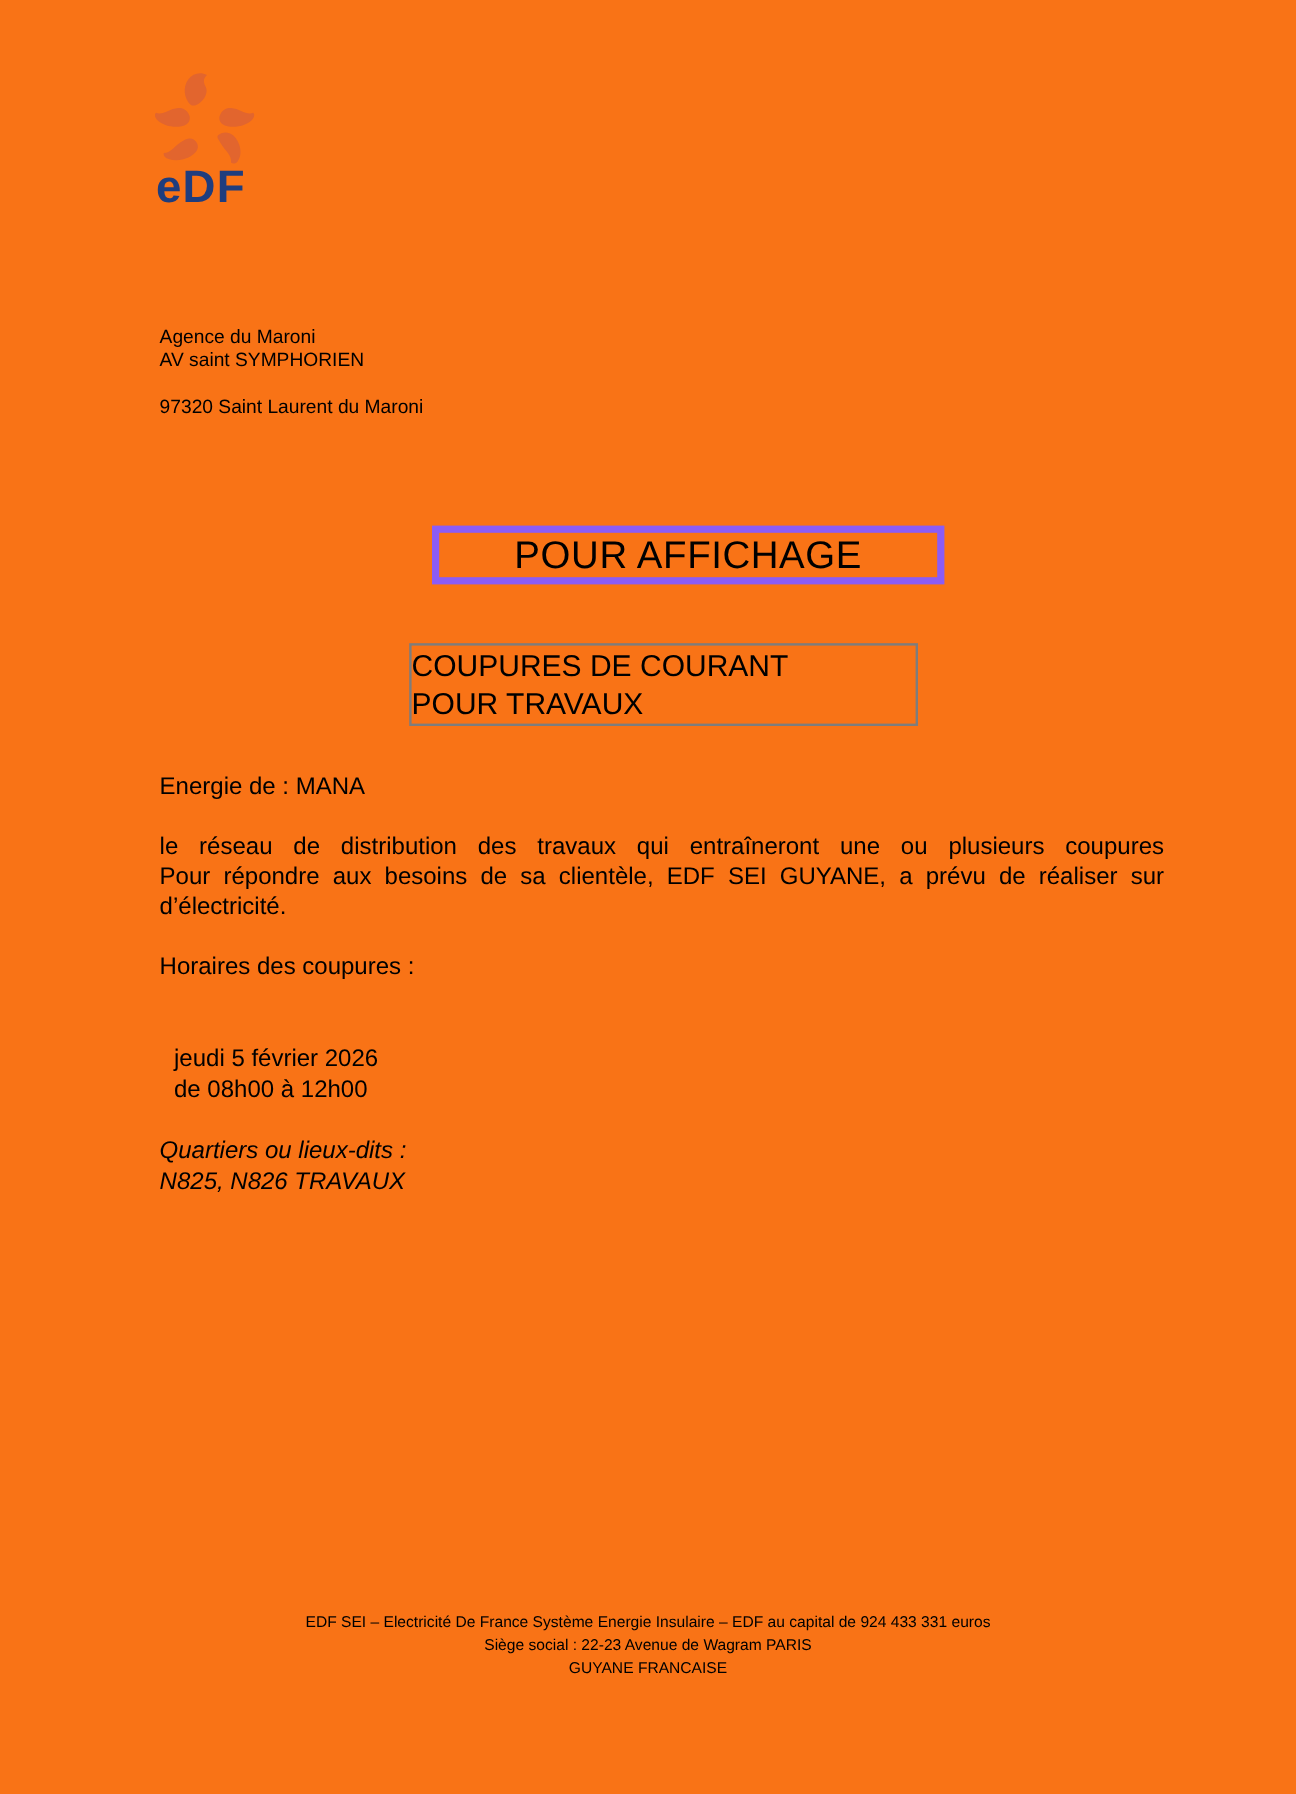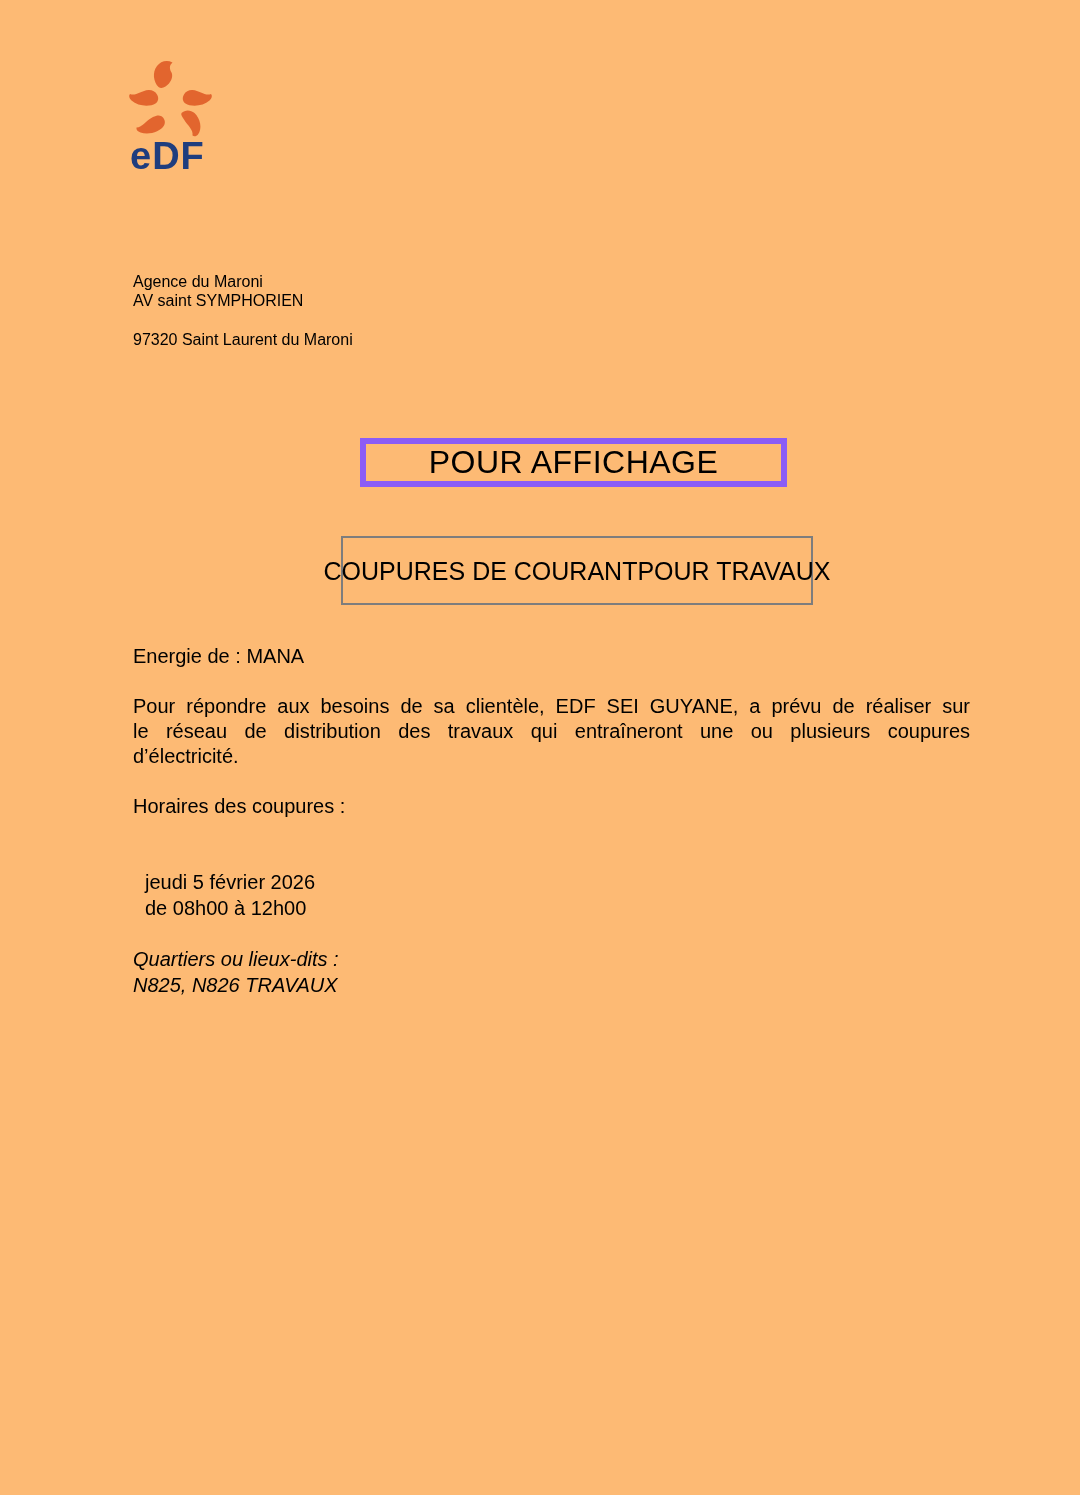--- a/index.html
+++ b/index.html
@@ -7,21 +7,21 @@
     margin: 0;
     padding: 0;
     background: #ffffff;
     font-family: "Liberation Sans", "DejaVu Sans", sans-serif;
     color: #000000;
   }
   .page {
     position: relative;
     width: 1080px;
     height: 1495px;
-    background: #fdba74;
+    background: #f97316;
     overflow: hidden;
   }
   .abs { position: absolute; }
 
   
   .logo { left: 128px; top: 57px; width: 120px; }
   .logo svg { display: block; }
   .logo .wordmark {
     font-size: 38px;
     font-weight: 700;
@@ -50,26 +50,26 @@
     align-items: center;
     justify-content: center;
     font-size: 32px;
     letter-spacing: 0.5px;
     white-space: nowrap;
   }
 
   
   .subbanner {
     left: 341px; top: 536px;
-    width: 472px; height: 69px;
+    width: 424px; height: 69px;
     border: 2px solid #7d7d7d;
     box-sizing: border-box;
     display: flex;
-    flex-direction: row;
-    align-items: center;
+    flex-direction: column;
+    align-items: flex-start;
     justify-content: center;
     font-size: 25px;
     line-height: 32px;
     text-align: center;
     white-space: nowrap;
   }
 
   .body-text { font-size: 20px; line-height: 26px; }
 
   .commune   { left: 133px; top: 643px; }
@@ -118,31 +118,36 @@
   </div>
 
   <div class="abs subbanner">
     <div>COUPURES DE COURANT</div>
     <div>POUR TRAVAUX</div>
   </div>
 
   <div class="abs body-text commune">Energie de : MANA</div>
 
   <div class="abs body-text paragraph">
+    <div class="jline">le réseau de distribution des travaux qui entraîneront une ou plusieurs coupures</div>
     <div class="jline">Pour répondre aux besoins de sa clientèle, EDF SEI GUYANE, a prévu de réaliser sur</div>
-    <div class="jline">le réseau de distribution des travaux qui entraîneront une ou plusieurs coupures</div>
     <div class="jline last">d’électricité.</div>
   </div>
 
   <div class="abs body-text horaires">Horaires des coupures :</div>
 
   <div class="abs body-text dates">
     <div>jeudi 5 février 2026</div>
     <div>de 08h00 à 12h00</div>
   </div>
 
   <div class="abs body-text quartiers">
     <div>Quartiers ou lieux-dits :</div>
     <div>N825, N826 TRAVAUX</div>
   </div>
 
+  <div class="abs footer">
+    <div>EDF SEI – Electricité De France Système Energie Insulaire – EDF au capital de 924 433 331 euros</div>
+    <div>Siège social : 22-23 Avenue de Wagram PARIS</div>
+    <div>GUYANE FRANCAISE</div>
+  </div>
 
 </div>
 
 </body></html>

